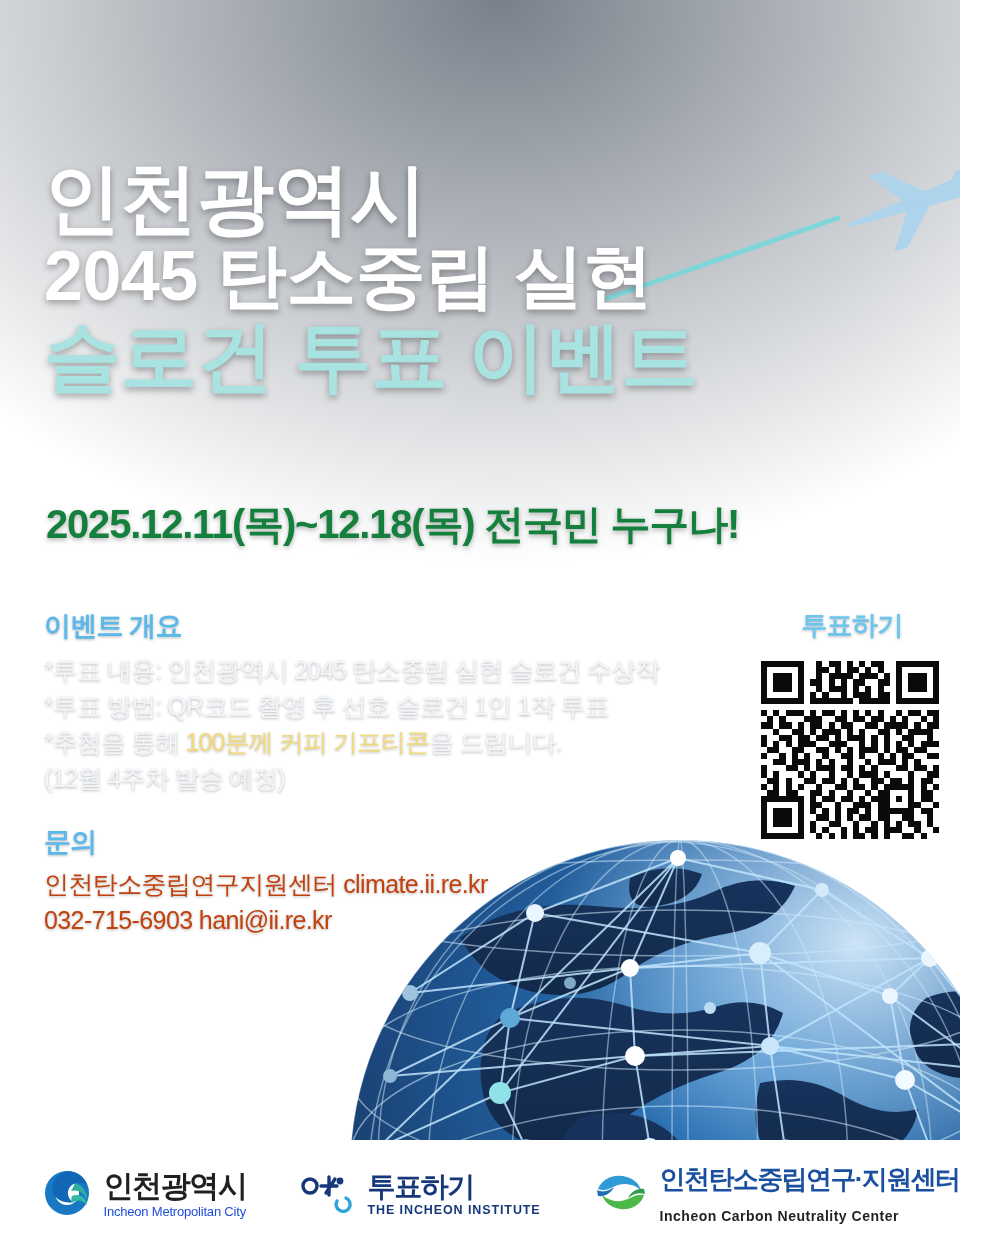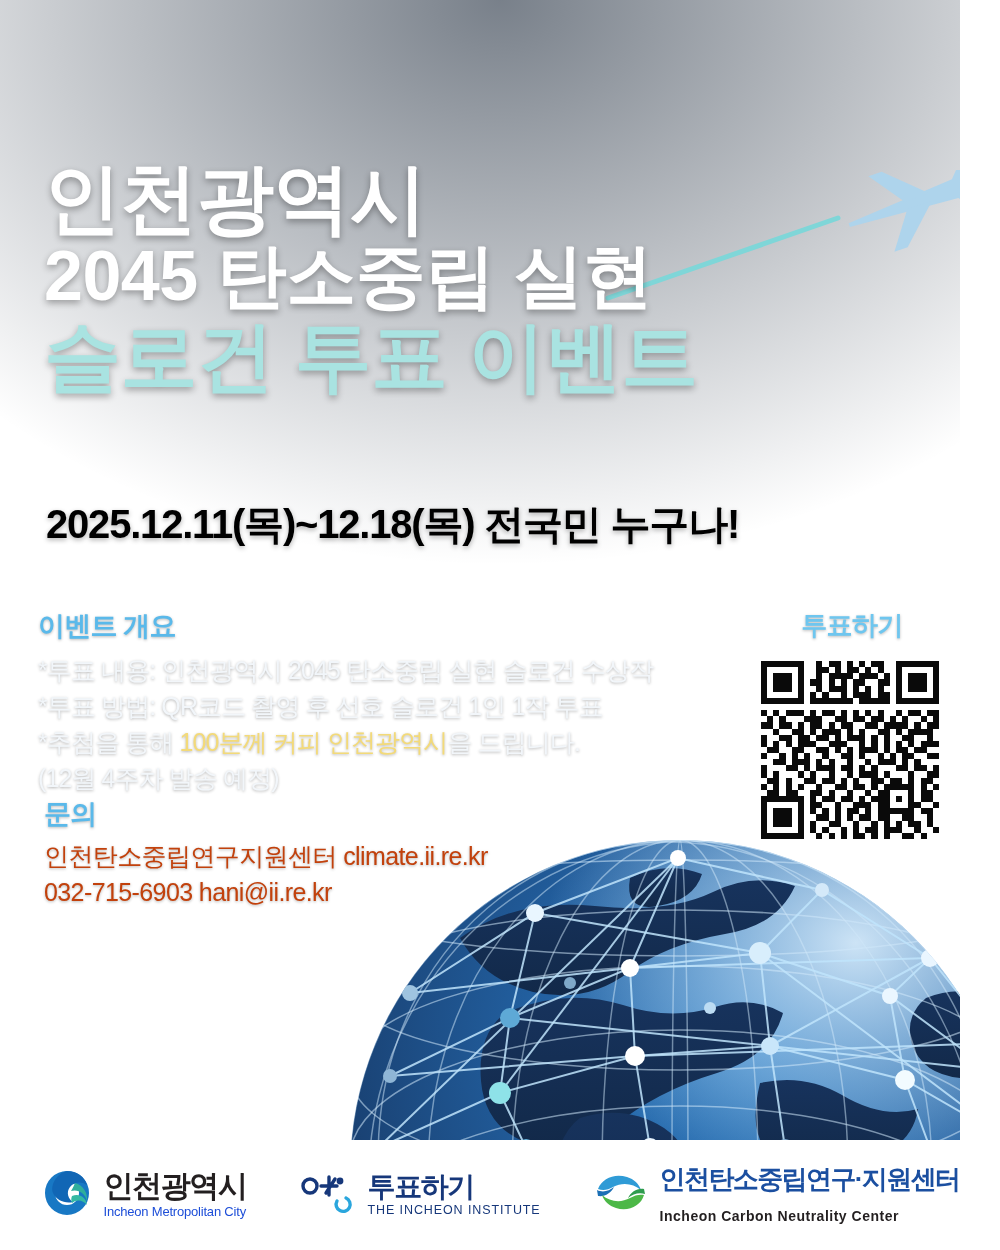--- a/index.html
+++ b/index.html
@@ -50,40 +50,40 @@
     line-height:0.99;
     text-shadow:0 3px 7px rgba(0,0,0,.33);
     white-space:nowrap;
   }
   .h1 { font-size:77px; color:#ffffff; }
   .h2 { font-size:70px; color:#ffffff; margin-top:6px; }
   .h3 { font-size:77px; color:#a9e3e1; margin-top:6px; }
 
   .dateline {
     position:absolute; left:46px; top:497px;
-    font-size:40px; font-weight:800; color:#000000;
+    font-size:40px; font-weight:800; color:#15803d;
     letter-spacing:-1.2px; white-space:nowrap;
     text-shadow:0 2px 5px rgba(0,0,0,.3);
   }
 
   
-  .info { position:absolute; left:38px; top:608px; width:640px; }
+  .info { position:absolute; left:44px; top:608px; width:640px; }
   .info-head {
     font-size:27px; font-weight:800; color:#5ab9ea;
     letter-spacing:-.8px; margin-bottom:8px;
     text-shadow:0 1px 3px rgba(0,0,0,.28);
   }
   .info-line {
     font-size:25px; color:#f2f6fa; letter-spacing:-.9px;
     line-height:1.44; white-space:nowrap;
     text-shadow:0 1px 3px rgba(0,0,0,.30);
   }
   .hl-gold { color:#f3da79; }
 
-  .contact { position:absolute; left:44px; top:796px; width:560px; }
+  .contact { position:absolute; left:44px; top:824px; width:560px; }
   .contact-head {
     font-size:27px; font-weight:800; color:#5ab9ea;
     letter-spacing:-.8px; margin-bottom:6px;
     text-shadow:0 1px 3px rgba(0,0,0,.28);
   }
   .contact-line {
     font-size:25px; color:#c2410c; letter-spacing:-.6px;
     line-height:1.45; white-space:nowrap;
     text-shadow:0 1px 3px rgba(0,0,0,.30);
   }
@@ -111,21 +111,21 @@
   }
   .logo { display:flex; align-items:center; gap:11px; }
   .logo-txt { display:flex; flex-direction:column; }
   .logo-ko { font-weight:800; letter-spacing:-1.4px; line-height:1.02; }
   .logo-en { line-height:1.05; }
 
   .l1 .logo-ko { font-size:30px; color:#231f20; }
   .l1 .logo-en { font-size:13px; color:#1d4ed8; font-weight:400; letter-spacing:-.2px; margin-top:3px; }
 
   .l2 .logo-ko { font-size:28px; color:#16377a; }
-  .l2 .logo-en { font-size:12.5px; color:#16377a; font-weight:400; letter-spacing:.9px; margin-top:3px; }
+  .l2 .logo-en { font-size:12.5px; color:#16377a; font-weight:700; letter-spacing:.9px; margin-top:3px; }
 
   .l3 .logo-ko { font-size:26px; color:#1b4fa0; letter-spacing:-1.6px; }
   .l3 .logo-en { font-size:14px; color:#231f20; font-weight:800; letter-spacing:.5px; margin-top:16px; }
 </style>
 </head>
 <body>
 
 <div id="poster">
 
   <div class="bg"></div>
@@ -248,21 +248,21 @@
     <div class="h-line h2">2045 탄소중립 실현</div>
     <div class="h-line h3">슬로건 투표 이벤트</div>
   </div>
 
   <div class="dateline">2025.12.11(목)~12.18(목) 전국민 누구나!</div>
 
   <div class="info">
     <div class="info-head">이벤트 개요</div>
     <div class="info-line">*투표 내용: 인천광역시 2045 탄소중립 실현 슬로건 수상작</div>
     <div class="info-line">*투표 방법: QR코드 촬영 후 선호 슬로건 1인 1작 투표</div>
-    <div class="info-line"><span>*추첨을 통해 </span><span class="hl-gold">100분께 커피 인천광역시</span><span>을 드립니다.</span></div>
+    <div class="info-line"><span>*추첨을 통해 </span><span class="hl-gold">100분께 커피 기프티콘</span><span>을 드립니다.</span></div>
     <div class="info-line">(12월 4주차 발송 예정)</div>
   </div>
 
   <div class="contact">
     <div class="contact-head">문의</div>
     <div class="contact-line">인천탄소중립연구지원센터 climate.ii.re.kr</div>
     <div class="contact-line">032-715-6903 hani@ii.re.kr</div>
   </div>
 
   <div class="qr-block">

